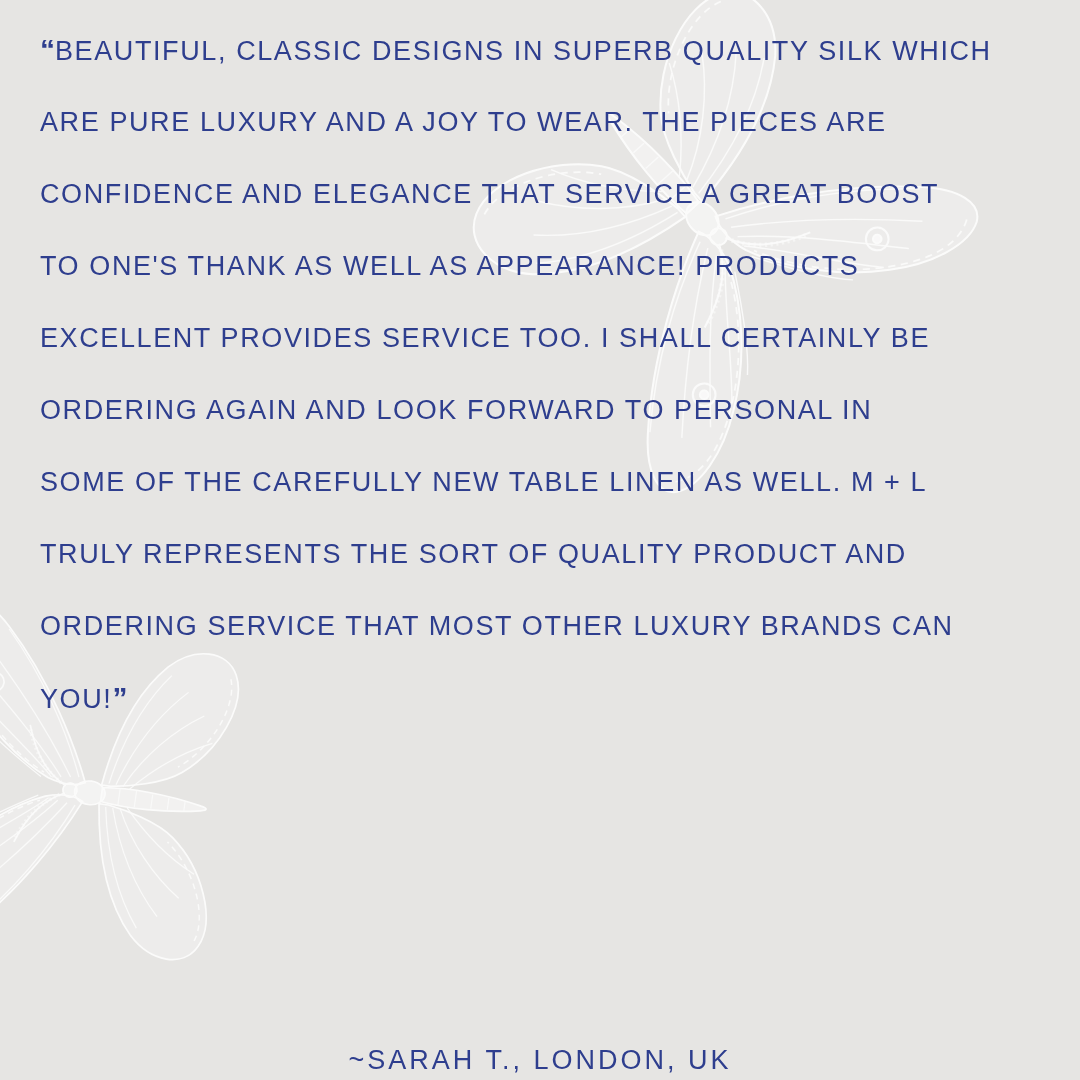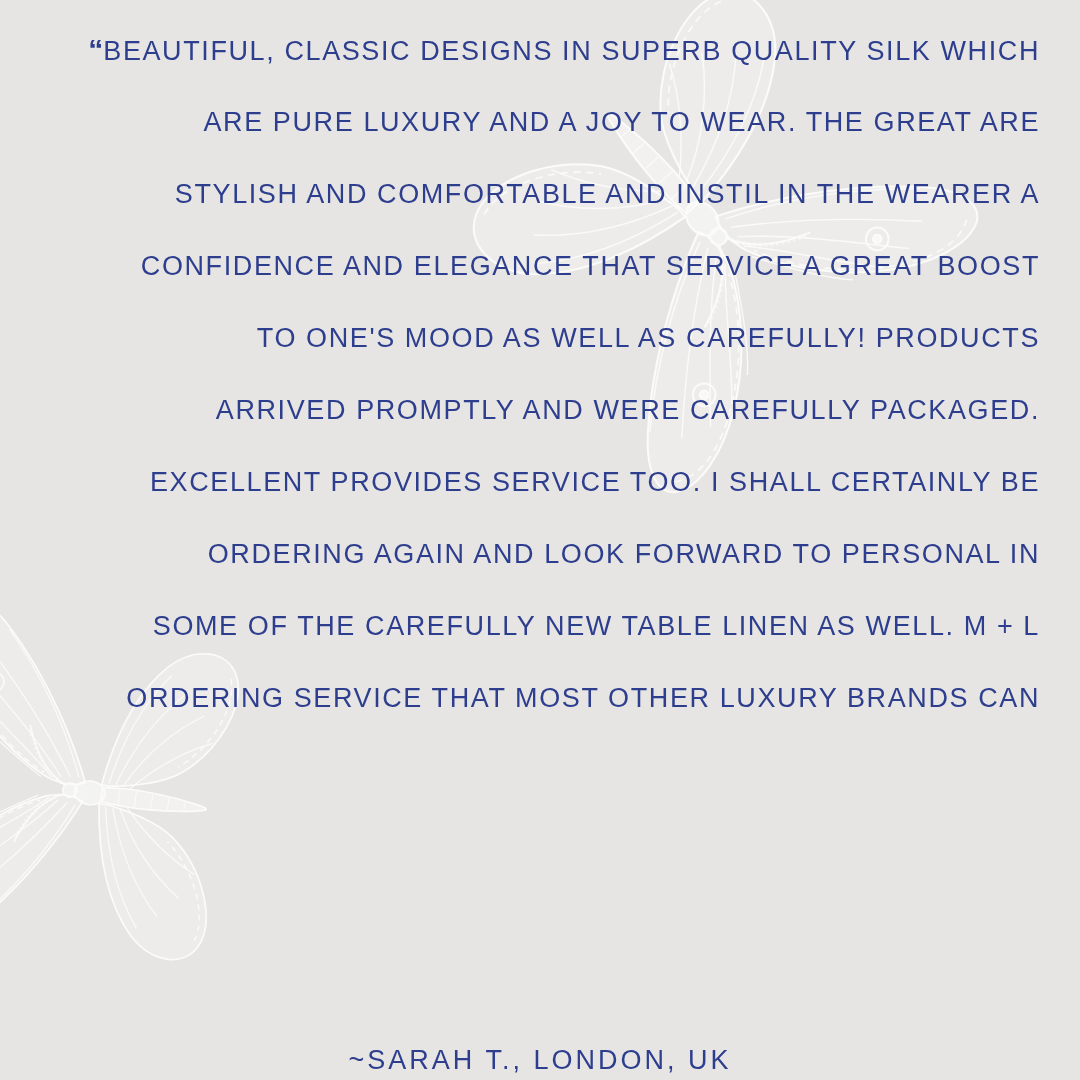--- a/index.html
+++ b/index.html
@@ -11,21 +11,21 @@
   svg.decor{
     position:absolute;left:0;top:0;z-index:1;pointer-events:none;
   }
   #quote{
     position:absolute;left:40px;right:40px;top:14px;z-index:2;
     color:#2e3e8e;
   }
   .quote-line{
     height:72px;line-height:72px;
     font-size:27px;letter-spacing:1.6px;
-    text-align:right;font-weight:400;
+    text-align:left;font-weight:400;
     white-space:nowrap;
   }
   .qmark{
     font-weight:700;font-size:30px;letter-spacing:0;
   }
   #attribution{
     position:absolute;left:0;right:0;top:1024px;z-index:2;
     line-height:72px;text-align:center;
     font-size:27px;letter-spacing:3px;
     color:#2e3e8e;
@@ -111,24 +111,24 @@
     <use href="#moth"></use>
   </g>
 
   <g transform="translate(105,795) rotate(-82) scale(1.18) translate(-200,-200)">
     <use href="#moth"></use>
   </g>
 </svg>
 
 <div id="quote">
     <div class="quote-line"><span class="qmark">“</span>BEAUTIFUL, CLASSIC DESIGNS IN SUPERB QUALITY SILK WHICH</div>
-    <div class="quote-line">ARE PURE LUXURY AND A JOY TO WEAR. THE GREAT ARE</div>
-    <div class="quote-line">STYLISH AND COMFORTABLE AND INSTIL IN THE WEARER A</div>
+    <div class="quote-line">ARE PURE LUXURY AND A JOY TO WEAR. THE PIECES ARE</div>
     <div class="quote-line">CONFIDENCE AND ELEGANCE THAT SERVICE A GREAT BOOST</div>
-    <div class="quote-line">TO ONE'S MOOD AS WELL AS CAREFULLY! PRODUCTS</div>
-    <div class="quote-line">ARRIVED PROMPTLY AND WERE CAREFULLY PACKAGED.</div>
+    <div class="quote-line">TO ONE'S THANK AS WELL AS APPEARANCE! PRODUCTS</div>
     <div class="quote-line">EXCELLENT PROVIDES SERVICE TOO. I SHALL CERTAINLY BE</div>
     <div class="quote-line">ORDERING AGAIN AND LOOK FORWARD TO PERSONAL IN</div>
     <div class="quote-line">SOME OF THE CAREFULLY NEW TABLE LINEN AS WELL. M + L</div>
+    <div class="quote-line">TRULY REPRESENTS THE SORT OF QUALITY PRODUCT AND</div>
     <div class="quote-line">ORDERING SERVICE THAT MOST OTHER LUXURY BRANDS CAN</div>
+    <div class="quote-line">YOU!<span class="qmark">”</span></div>
   </div>
 
 <div id="attribution">~SARAH T., LONDON, UK</div>
 
 </body></html>

